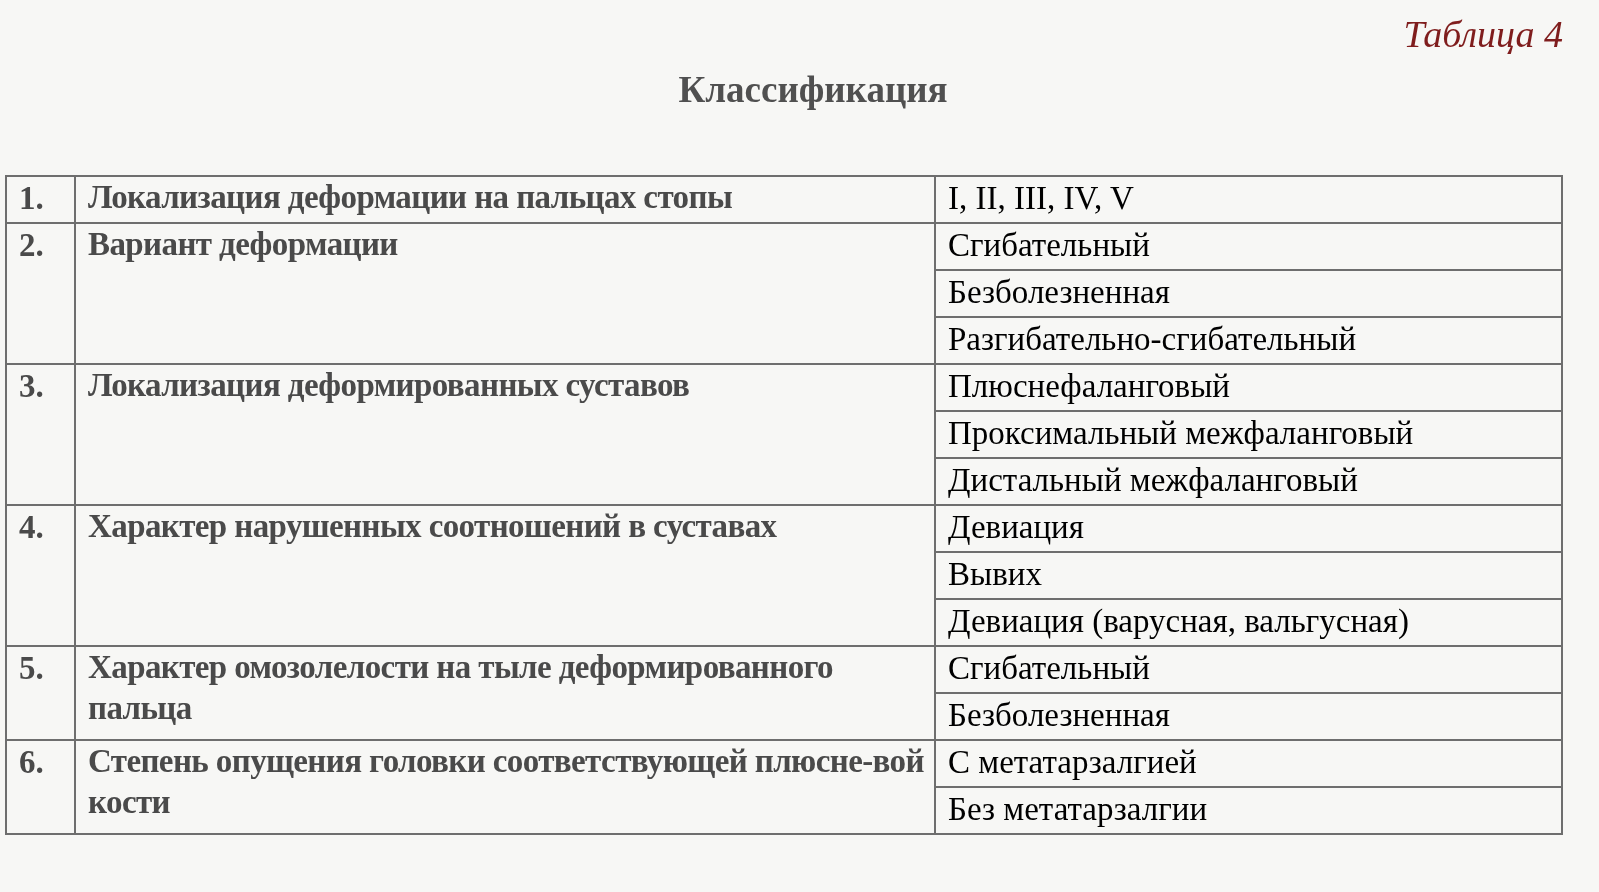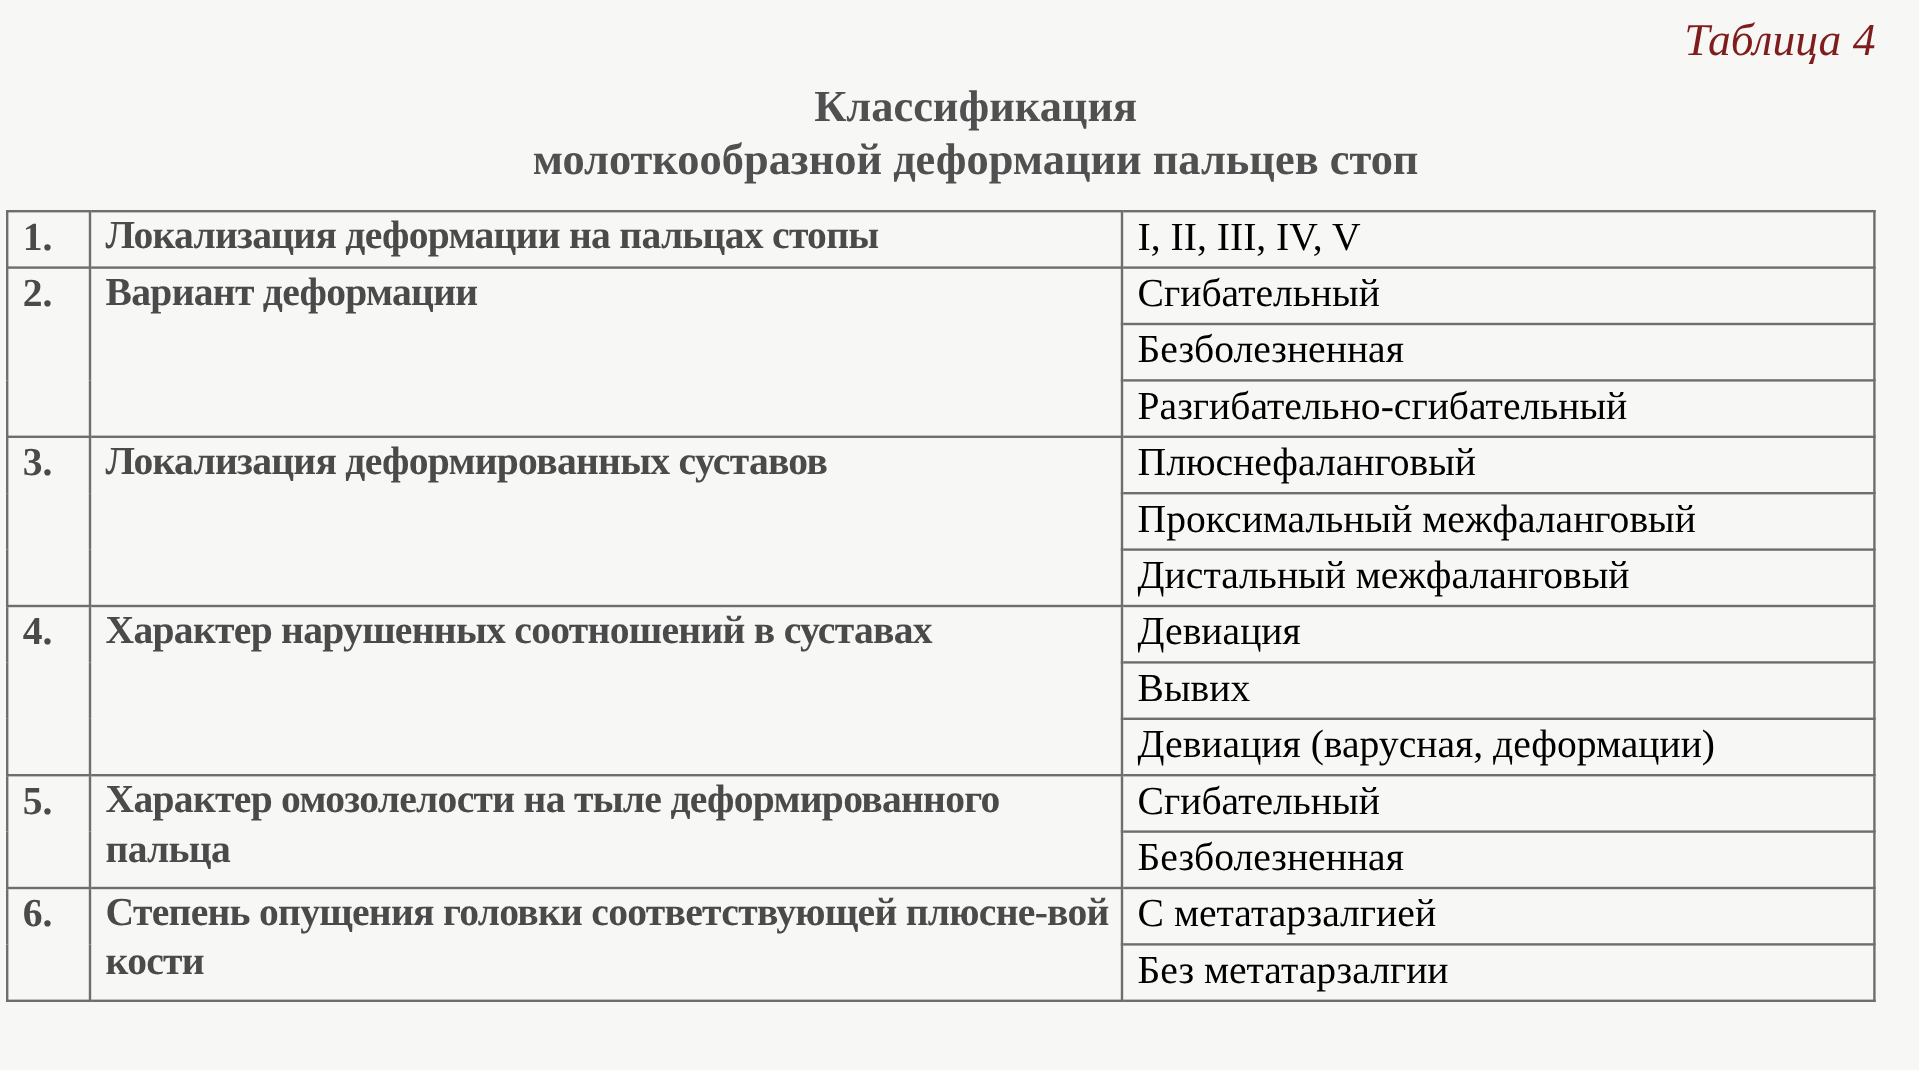--- a/index.html
+++ b/index.html
@@ -39,21 +39,20 @@
   td.val { color: #000000; }
   td.label .lbl { display: block; line-height: 41px; }
 </style>
 </head>
 <body>
 
 <div class="table-caption">Таблица 4</div>
 
 <div class="title">
   <div>Классификация</div>
-  <div>молоткообразной деформации пальцев стоп</div>
 </div>
 
 <table class="cls">
   <tbody>
 
     <tr>
       <td class="num">1.</td>
       <td class="label">
           <span class="lbl">Локализация деформации на пальцах стопы</span>
         </td>
@@ -92,21 +91,21 @@
       <td class="num" rowspan="3">4.</td>
       <td class="label" rowspan="3">
           <span class="lbl">Характер нарушенных соотношений в суставах</span>
         </td>
       <td class="val">Девиация</td>
     </tr>
     <tr>
       <td class="val">Вывих</td>
     </tr>
     <tr>
-      <td class="val">Девиация (варусная, деформации)</td>
+      <td class="val">Девиация (варусная, вальгусная)</td>
     </tr>
 
     <tr>
       <td class="num" rowspan="2">5.</td>
       <td class="label" rowspan="2">
           <span class="lbl">Характер омозолелости на тыле деформированного пальца</span>
         </td>
       <td class="val">Сгибательный</td>
     </tr>
     <tr>

